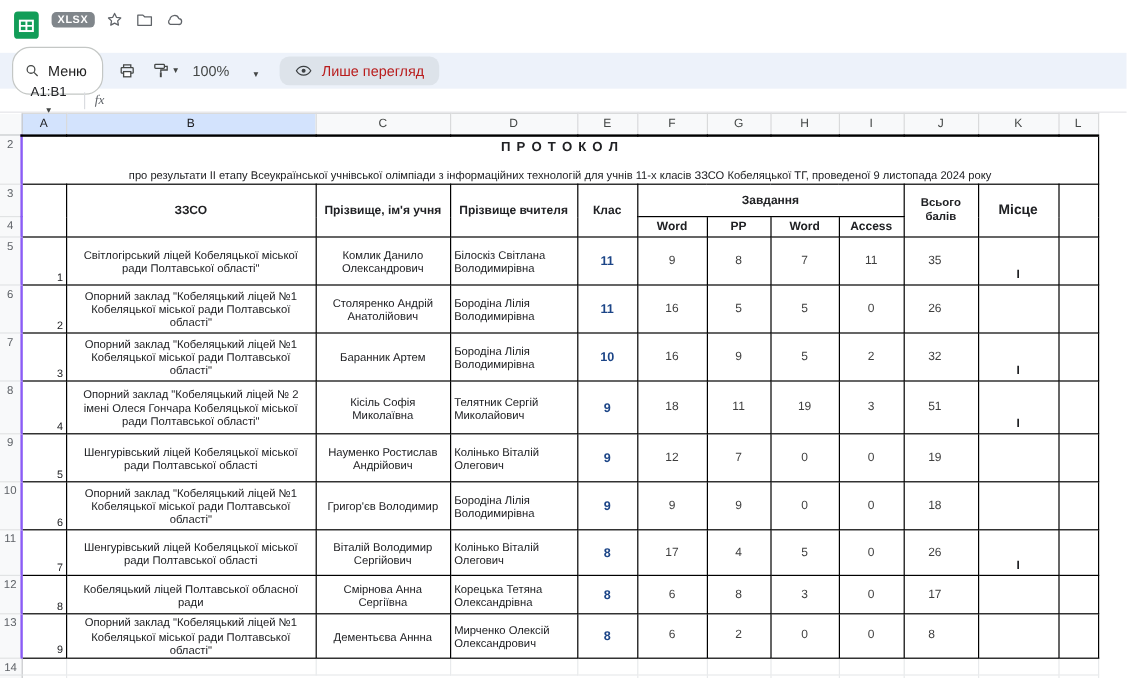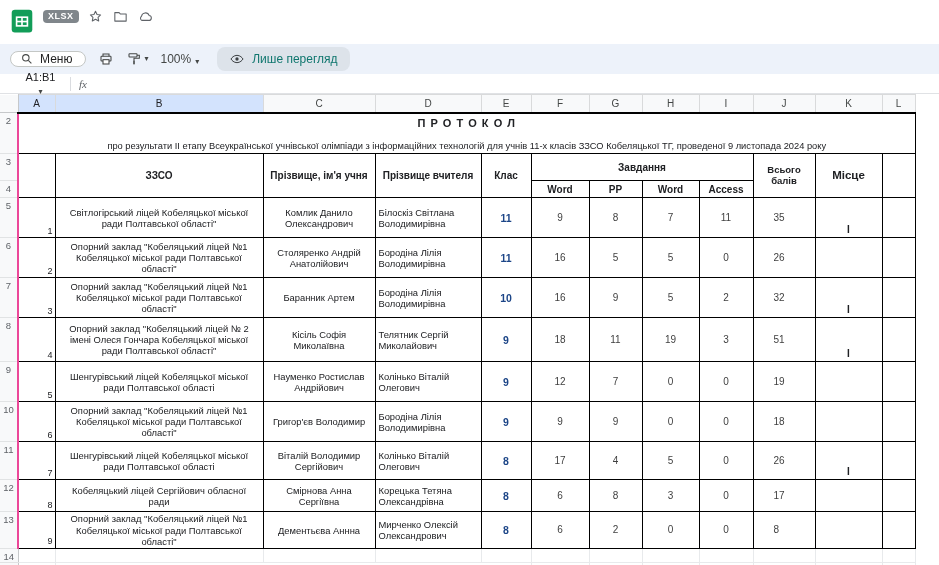--- a/index.html
+++ b/index.html
@@ -17,27 +17,27 @@
            border-radius:4px; padding:2px 5px; line-height:1; }
   .tb-icon { width:17px; height:17px; display:inline-flex; align-items:center; justify-content:center; cursor:pointer; }
   .menu-row { display:flex; align-items:center; height:19px; margin-top:1px; margin-left:-6px; }
   .menu-item { font-size:13px; color:#1f1f1f; padding:1px 7px; border-radius:4px; cursor:pointer; white-space:nowrap; }
   .menu-item.disabled { color:#b8bcc2; cursor:default; }
 
   
   .toolbar { height:30px; background:var(--toolbar-band,#edf2fa); display:flex; align-items:center;
              padding:0 10px; gap:12px; }
   .menu-pill { display:inline-flex; align-items:center; gap:6px; background:#fff;
-               border:1px solid #c4c7c5; border-radius:15px; height:16px; padding:0 13px 0 9px;
+               border:1px solid #c4c7c5; border-radius:15px; height:40px; padding:0 13px 0 9px;
                font-size:12px; color:#1f1f1f; cursor:pointer; }
   .tool-icon { display:inline-flex; align-items:center; gap:2px; cursor:pointer; }
   .caret { font-size:8px; color:#444746; line-height:1; }
-  .zoom { display:inline-flex; align-items:flex-end; gap:4px; font-size:12px; color:#444746; cursor:pointer; }
+  .zoom { display:inline-flex; align-items:flex-end; gap:20px; font-size:12px; color:#444746; cursor:pointer; }
   .view-chip { display:inline-flex; align-items:center; gap:7px; background:var(--view-chip,#dde3ea);
-               border-radius:8px; height:24px; padding:0 12px; font-size:12px; color:#0f766e;
+               border-radius:8px; height:24px; padding:0 12px; font-size:12px; color:#b91c1c;
                margin-left:6px; cursor:pointer; }
 
   
   .formula-bar { height:20px; display:flex; align-items:center; border-bottom:1px solid #e0e2e5; background:#fff; }
   .name-box { display:flex; align-items:center; gap:5px; width:62px; padding-left:19px;
               font-size:11px; color:#202124; cursor:pointer;flex-direction:column; }
   .fb-divider { width:1px; height:14px; background:#dadce0; margin:0 8px; }
   .fx { font-size:11px; font-style:italic; color:#5f6368; font-family:"Liberation Serif","DejaVu Serif",serif; }
 
   
@@ -45,21 +45,21 @@
   table.sheet { border-collapse:collapse; table-layout:fixed; width:915px; }
   .colhdr-row { height:18px; }
   th.corner { background:#f8f9fa; border-right:1px solid #c6c8ca; border-bottom:1px solid #c6c8ca; }
   th.colhdr { background:#f8f9fa; border:1px solid #d9dadb; font-size:10px; font-weight:normal;
               color:#444746; text-align:center; cursor:pointer; }
   th.colhdr.sel { background:var(--selected-header,#d3e3fd); color:#202124; }
   td.rh { background:#f8f9fa; border-right:1px solid #c6c8ca; border-bottom:1px solid #e1e3e4;
           font-size:9.5px; color:#5f6368; text-align:center; vertical-align:top; padding-top:2px; cursor:pointer; }
   td.tcell { border:1px solid #000; font-size:9.4px; color:#202124; padding:1px 4px;
              text-align:center; vertical-align:middle; line-height:1.18; overflow:hidden; cursor:cell; }
-  td.edgeL { border-left:2px solid #ec4899; }
+  td.edgeL { border-left:2px solid #8b5cf6; }
   td.edgeT { border-top:2px solid #000; }
   td.gcell { border-right:1px solid #e8eaec; border-bottom:1px solid #e8eaec; font-size:10px; cursor:cell; }
 
   .r2 { height:36px; } .r3 { height:27px; } .r4 { height:17px; }
   tbody.data tr:nth-child(1){height:40px;} tbody.data tr:nth-child(2){height:40px;}
   tbody.data tr:nth-child(3){height:40px;} tbody.data tr:nth-child(4){height:44px;}
   tbody.data tr:nth-child(5){height:40px;} tbody.data tr:nth-child(6){height:40px;}
   tbody.data tr:nth-child(7){height:38px;} tbody.data tr:nth-child(8){height:32px;}
   tbody.data tr:nth-child(9){height:34px;}
   .r14 { height:8px; } .r15 { height:22px; }
@@ -334,21 +334,21 @@
     <td class="tcell score">5</td>
     <td class="tcell score">0</td>
     <td class="tcell total">26</td>
     <td class="tcell place">I</td>
     <td class="tcell"></td>
   </tr>
 
   <tr class="drow">
     <td class="rh">12</td>
     <td class="tcell edgeL colA">8</td>
-    <td class="tcell school">Кобеляцький ліцей Сергійович обласної ради</td>
+    <td class="tcell school">Кобеляцький ліцей Полтавської обласної ради</td>
     <td class="tcell student">Смірнова Анна Сергіївна</td>
     <td class="tcell teacher">Корецька Тетяна Олександрівна</td>
     <td class="tcell grade">8</td>
     <td class="tcell score">6</td>
     <td class="tcell score">8</td>
     <td class="tcell score">3</td>
     <td class="tcell score">0</td>
     <td class="tcell total">17</td>
     <td class="tcell place"></td>
     <td class="tcell"></td>

